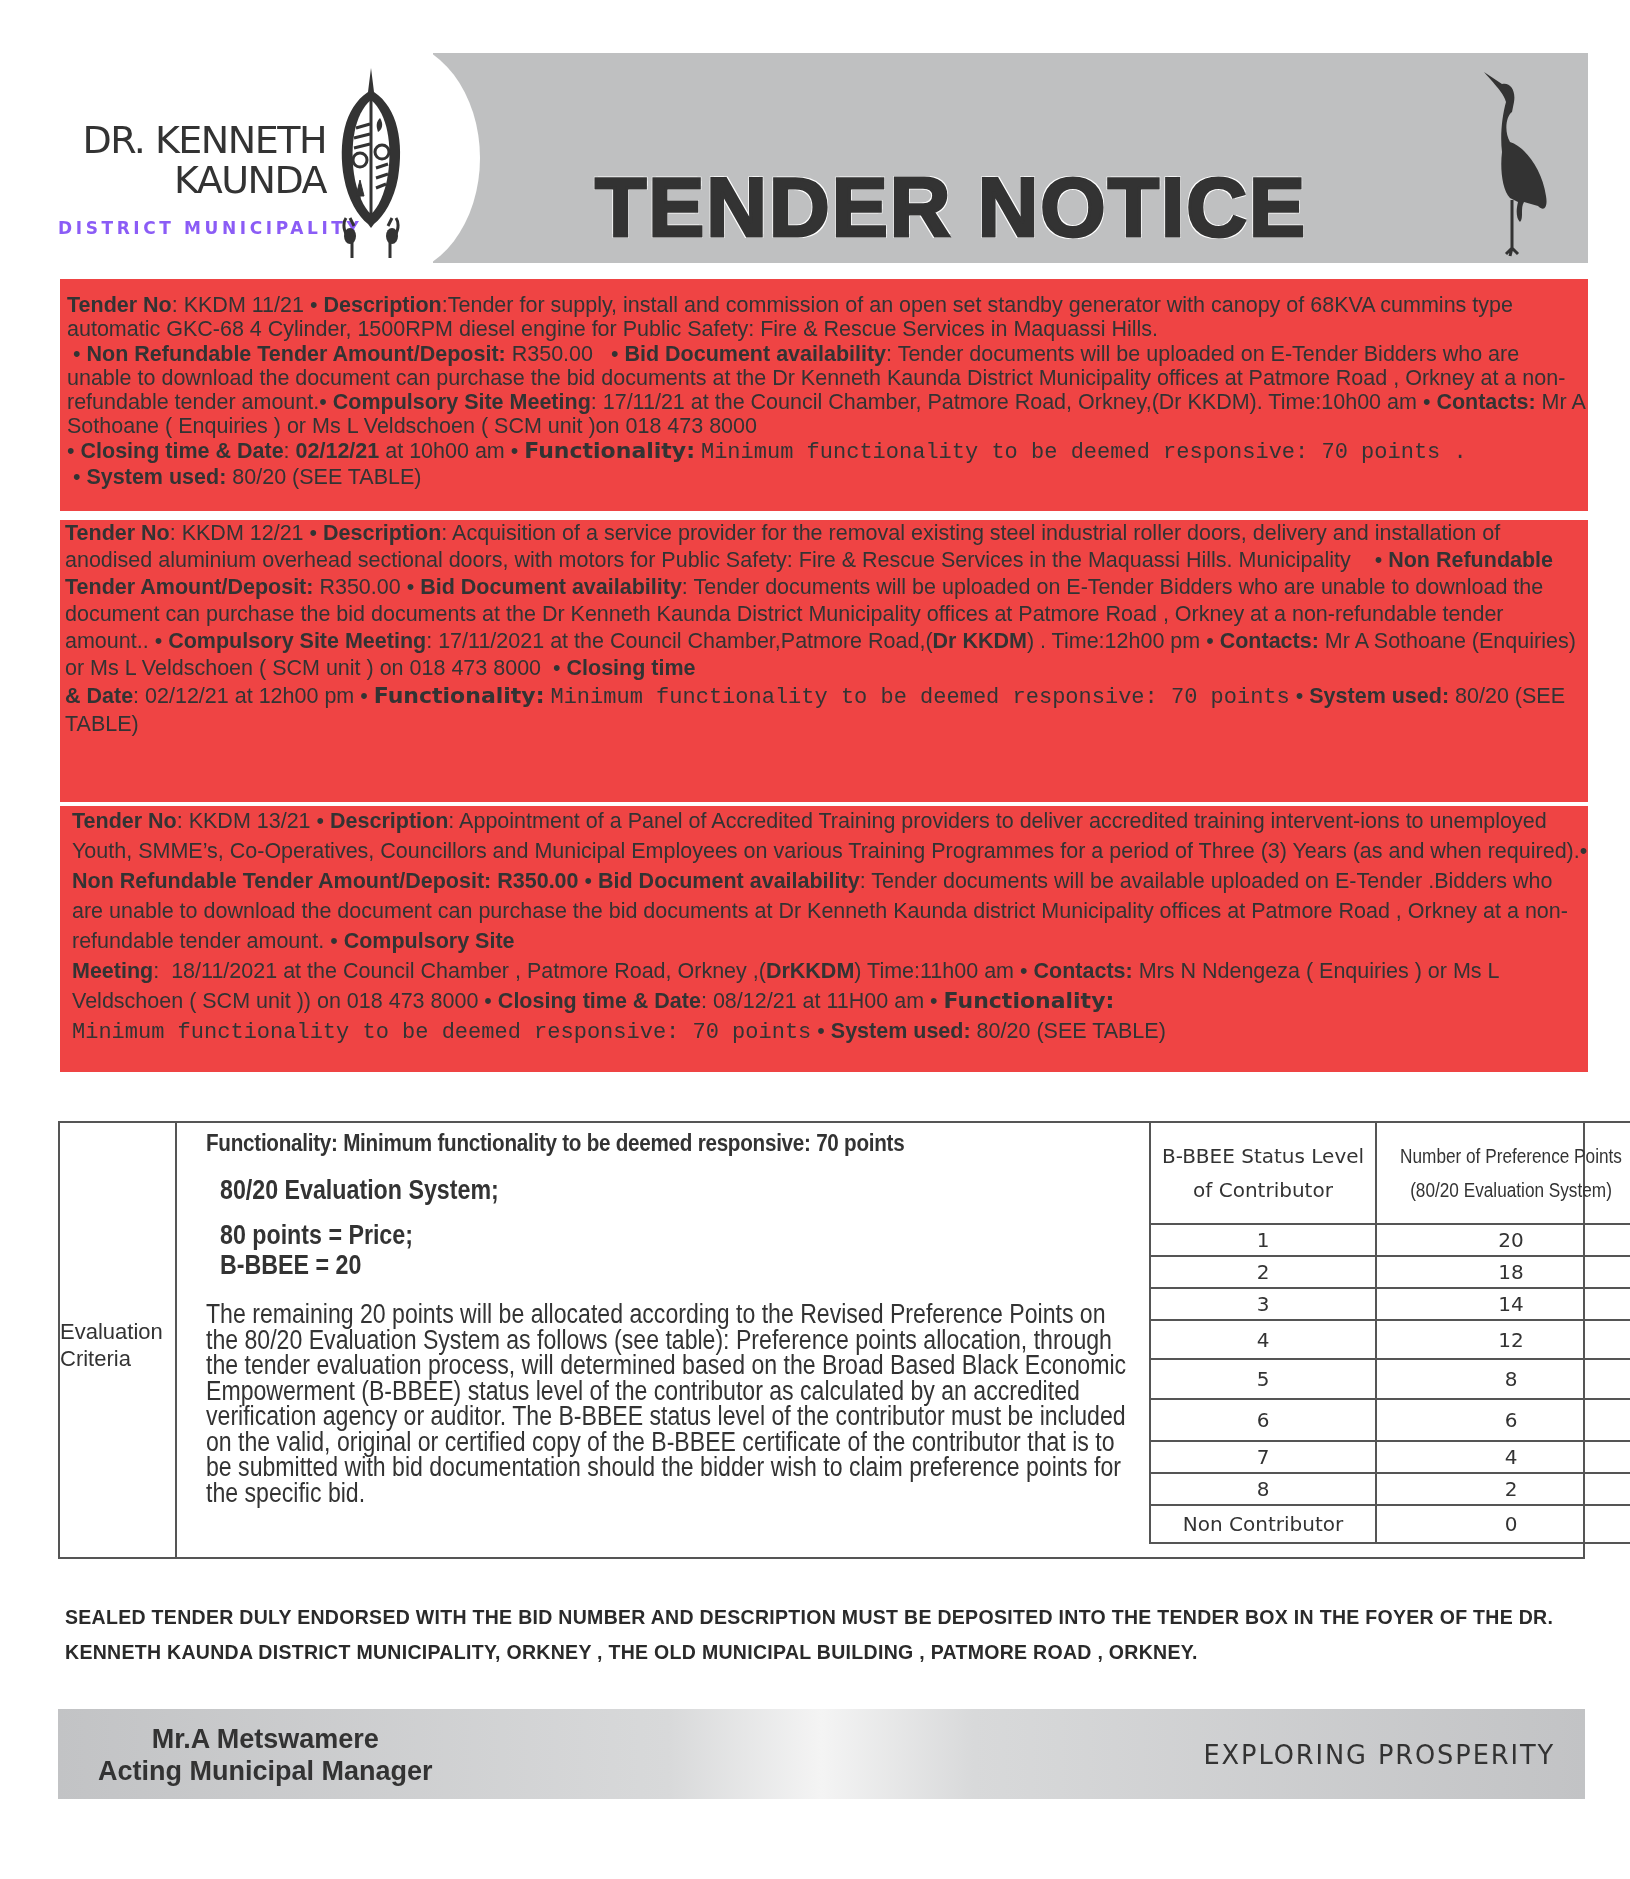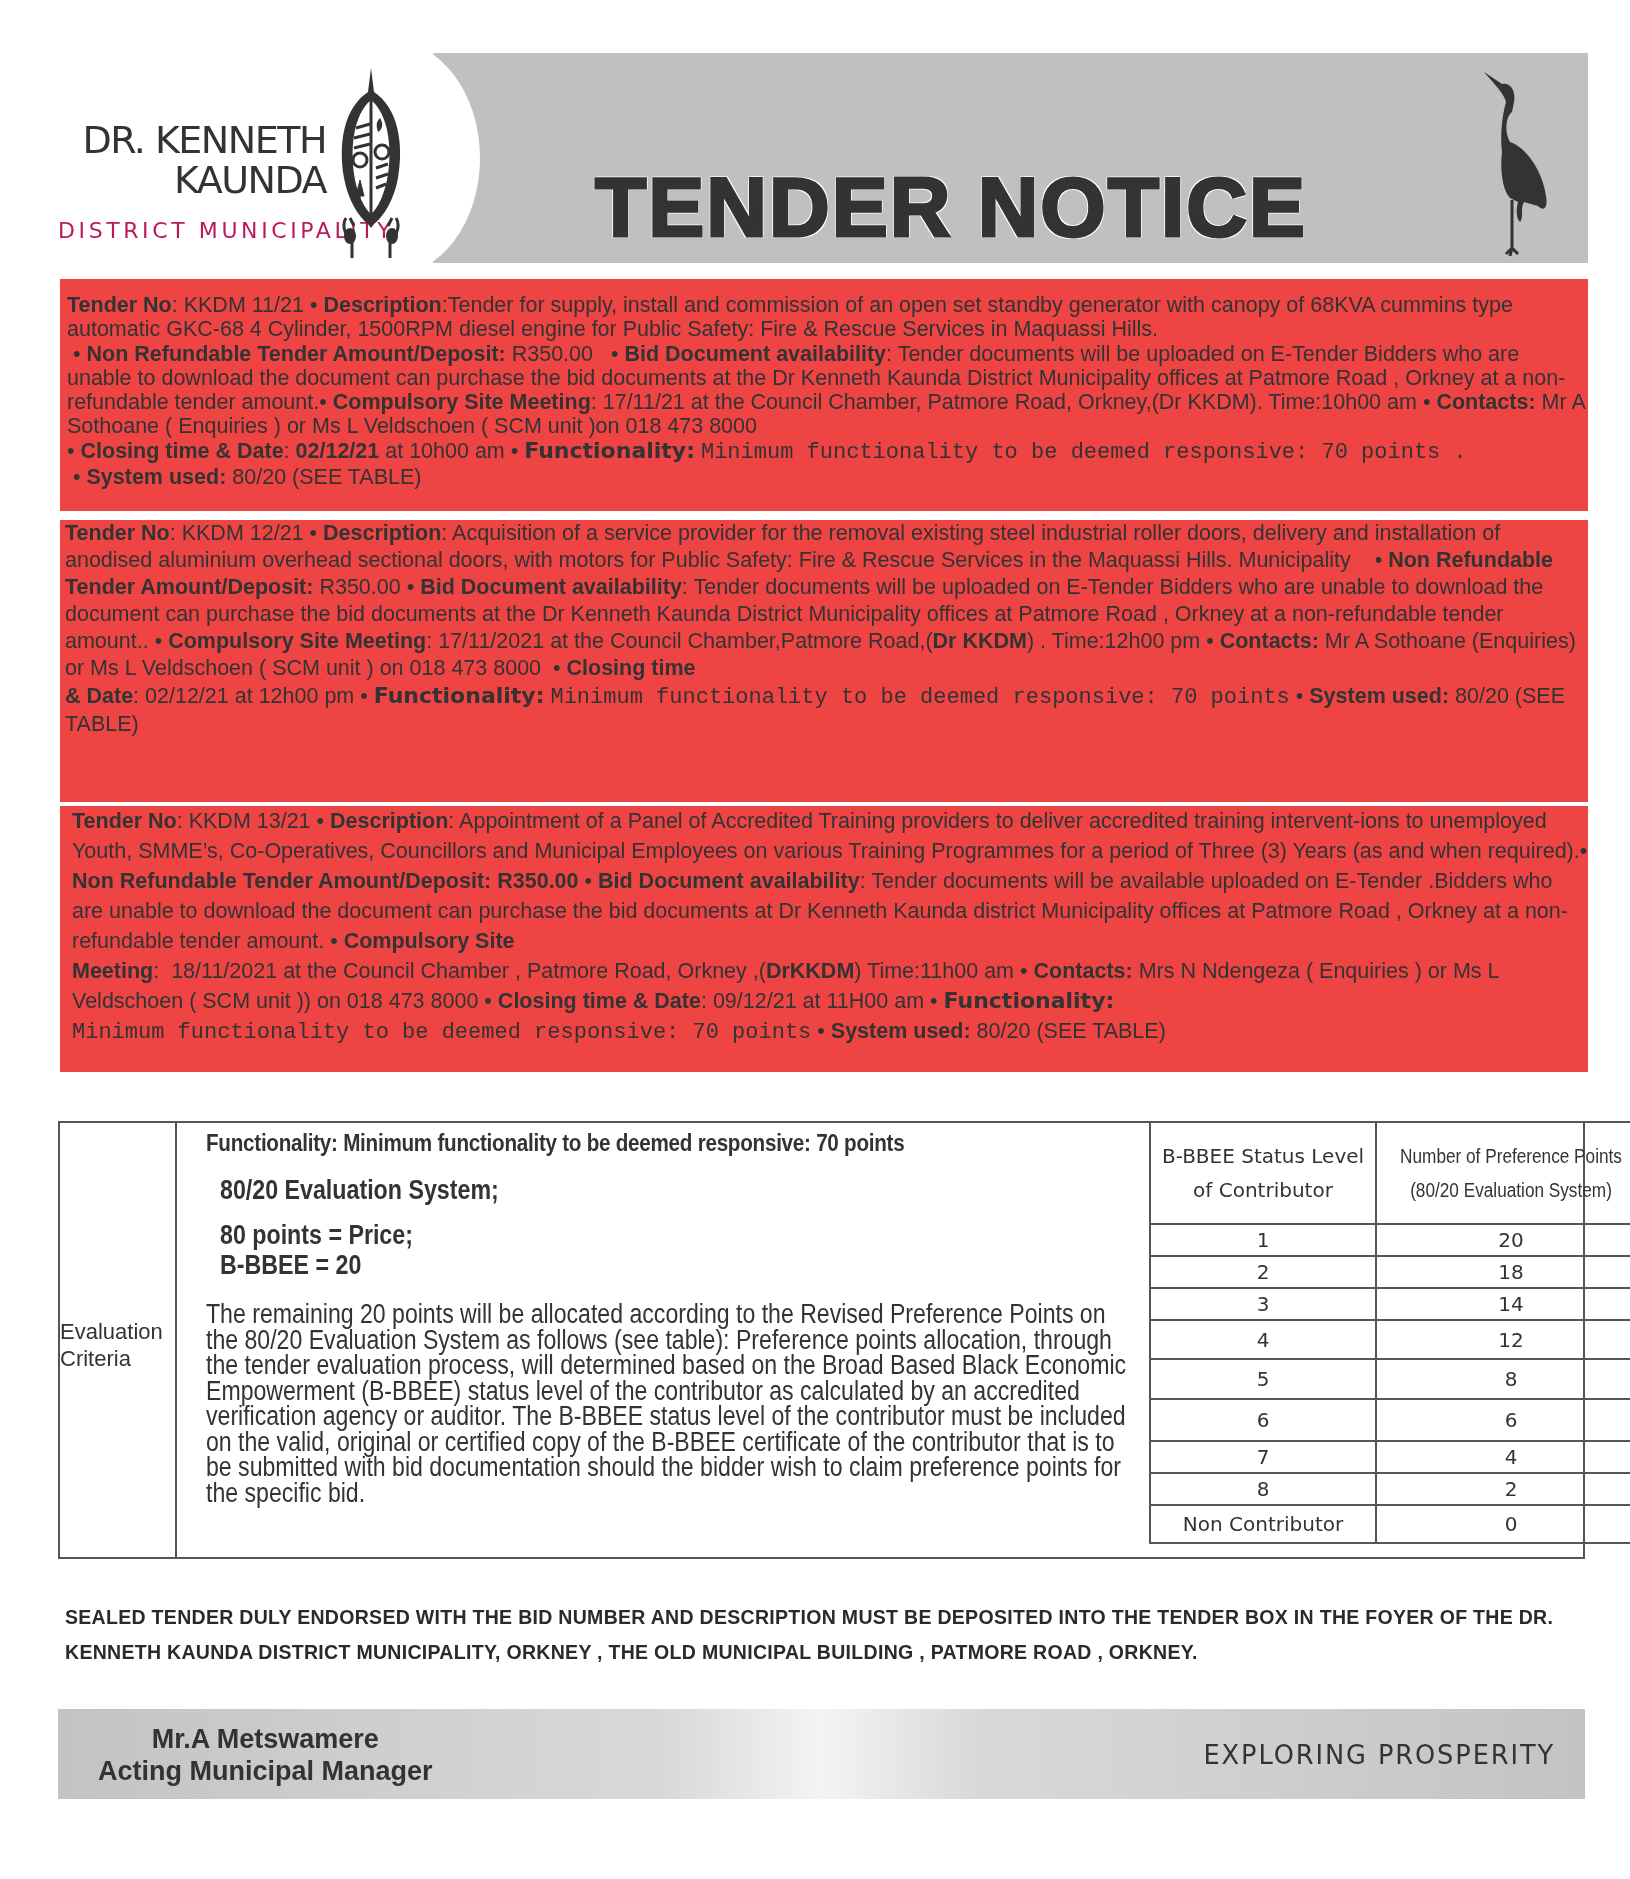--- a/index.html
+++ b/index.html
@@ -3,21 +3,21 @@
 <meta charset="utf-8">
 <style>
   html, body { margin: 0; padding: 0; background: #ffffff; }
   body { width: 1630px; height: 1879px; position: relative; overflow: hidden; color: #333333; font-family: "Liberation Sans Narrow", "Liberation Sans", sans-serif; }
 
   
   .header-band { position: absolute; left: 433px; top: 53px; width: 1155px; height: 210px; background: #bfc0c1; }
   .header-curve { position: absolute; left: 300px; top: 40px; width: 180px; height: 236px; background: #ffffff; border-radius: 0 50% 50% 0 / 0 50% 50% 0; }
   .logo-text { position: absolute; left: 56px; top: 120px; width: 270px; text-align: right; }
   .logo-line1, .logo-line2 { font-family: "DejaVu Sans", sans-serif; font-size: 38px; color: #333; line-height: 40px; letter-spacing: -1.5px; font-weight: normal; }
-  .logo-sub { position: absolute; left: 58px; top: 218px; font-family: "DejaVu Sans", sans-serif; font-size: 22px; letter-spacing: 3.6px; color: #be185d; }
+  .logo-sub { position: absolute; left: 58px; top: 218px; font-family: "DejaVu Sans", sans-serif; font-size: 17px; letter-spacing: 3.6px; color: #8b5cf6; font-weight: bold; }
   .shield { position: absolute; left: 336px; top: 68px; width: 70px; height: 192px; }
   .title { position: absolute; left: 595px; top: 120px; font-family: "Liberation Sans", sans-serif; font-weight: 900; font-size: 84px; color: #333; letter-spacing: 2px;
            -webkit-text-stroke: 3px #333; text-shadow: 0 0 0 #fff, 2px 2px 0 #fff, -2px -2px 0 #fff, 2px -2px 0 #fff, -2px 2px 0 #fff; margin-top: 39px; }
   .heron { position: absolute; left: 1480px; top: 72px; width: 80px; height: 185px; }
 
   
   .tender { position: absolute; background: #ef4444; font-size: 21.5px; line-height: 25px; color: #333; }
   .tender b { font-weight: bold; }
   .tender .func { font-family: "DejaVu Sans", sans-serif; font-weight: bold; font-size: 22px; }
   .tender .arial { font-family: Liberation Mono, monospace; font-size: 22px; }
@@ -90,21 +90,21 @@
   &nbsp;• <b>System used:</b> <span>80/20 (SEE TABLE)</span>
 </div>
 
 <div class="tender" id="t2">
   <b>Tender No</b>: <span>KKDM 12/21</span> • <b>Description</b>: <span>Acquisition of a service provider for the removal existing steel industrial roller doors, delivery and installation of anodised aluminium overhead sectional doors, with motors for Public Safety: Fire &amp; Rescue Services in the Maquassi Hills. Municipality</span> &nbsp;&nbsp; • <b>Non Refundable Tender Amount/Deposit:</b> <span>R350.00</span> • <b>Bid Document availability</b>: <span>Tender documents will be uploaded on E-Tender  Bidders who are unable to download the document  can purchase the bid documents at the Dr Kenneth Kaunda District Municipality offices at Patmore Road , Orkney at a non-refundable tender amount..</span> • <b>Compulsory Site Meeting</b>: <span>17/11/2021 at the Council Chamber,Patmore Road,(</span><b>Dr KKDM</b><span>) . Time:12h00 pm</span> • <b>Contacts:</b> <span>Mr A Sothoane (Enquiries)  or Ms L Veldschoen ( SCM unit ) on 018 473 8000</span> &nbsp;• <b>Closing time</b><br>
   <b>&amp; Date</b>: <span>02/12/21 at 12h00 pm</span> • <span class="func">Functionality:</span> <span class="arial">Minimum functionality to be deemed responsive: 70 points</span> • <b>System used:</b> <span>80/20 (SEE TABLE)</span>
 </div>
 
 <div class="tender" id="t3">
   <b>Tender No</b>: <span>KKDM 13/21</span> • <b>Description</b>: <span>Appointment of a Panel of Accredited Training providers to deliver accredited training intervent-ions to unemployed Youth, SMME’s, Co-Operatives, Councillors and Municipal Employees on various Training Programmes for a period of Three (3) Years (as and when required).</span>• <b>Non Refundable Tender Amount/Deposit:</b> <b>R350.00</b> • <b>Bid Document availability</b>: <span>Tender documents will be available uploaded on E-Tender .Bidders who are unable to download the document can purchase the bid documents at Dr Kenneth Kaunda district Municipality offices at Patmore Road , Orkney at a non-refundable tender amount.</span> • <b>Compulsory Site</b><br>
-  <b>Meeting</b>: &nbsp;<span>18/11/2021 at the Council Chamber , Patmore Road, Orkney ,(</span><b>DrKKDM</b><span>) Time:11h00 am</span> • <b>Contacts:</b> <span>Mrs N Ndengeza ( Enquiries ) or Ms L Veldschoen ( SCM unit )) on 018 473 8000</span> • <b>Closing time &amp; Date</b>: <span>09/12/21 at 11H00 am</span> • <span class="func">Functionality:</span><br>
+  <b>Meeting</b>: &nbsp;<span>18/11/2021 at the Council Chamber , Patmore Road, Orkney ,(</span><b>DrKKDM</b><span>) Time:11h00 am</span> • <b>Contacts:</b> <span>Mrs N Ndengeza ( Enquiries ) or Ms L Veldschoen ( SCM unit )) on 018 473 8000</span> • <b>Closing time &amp; Date</b>: <span>08/12/21 at 11H00 am</span> • <span class="func">Functionality:</span><br>
   <span class="arial">Minimum functionality to be deemed responsive: 70 points</span> • <b>System used:</b> <span>80/20 (SEE TABLE)</span>
 </div>
 
 <div class="eval">
   <div class="eval-label">Evaluation Criteria</div>
   <div class="eval-body">
     <div class="eval-func">Functionality: Minimum functionality to be deemed responsive: 70 points</div>
     <div class="eval-sys">80/20 Evaluation System;</div>
     <div class="eval-pts">
       <div>80 points = Price;</div>

